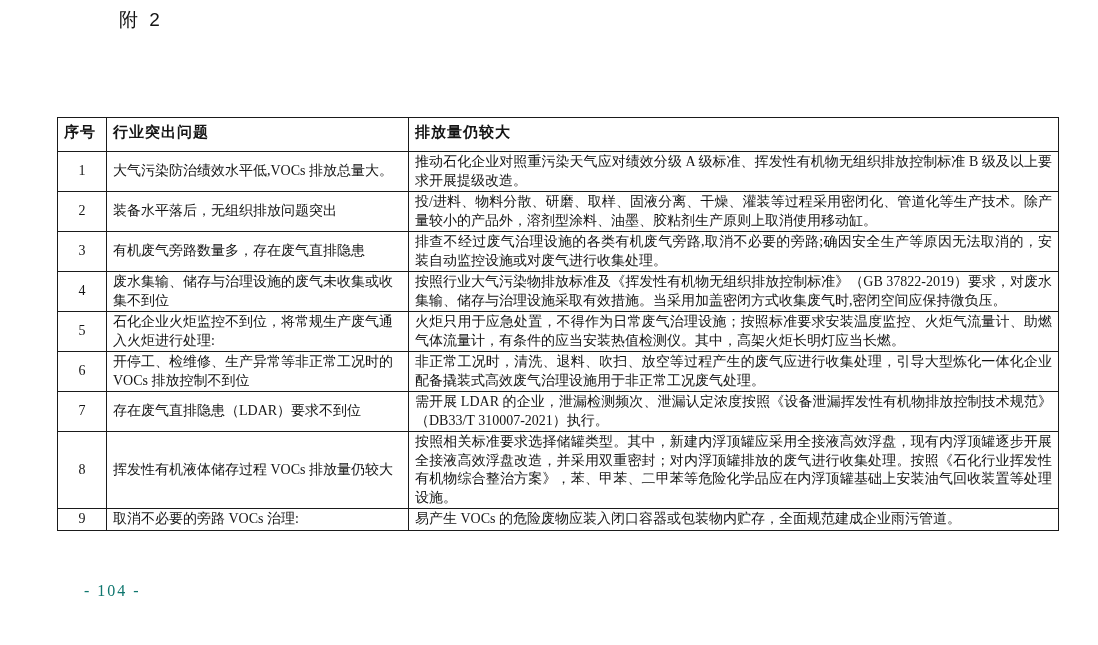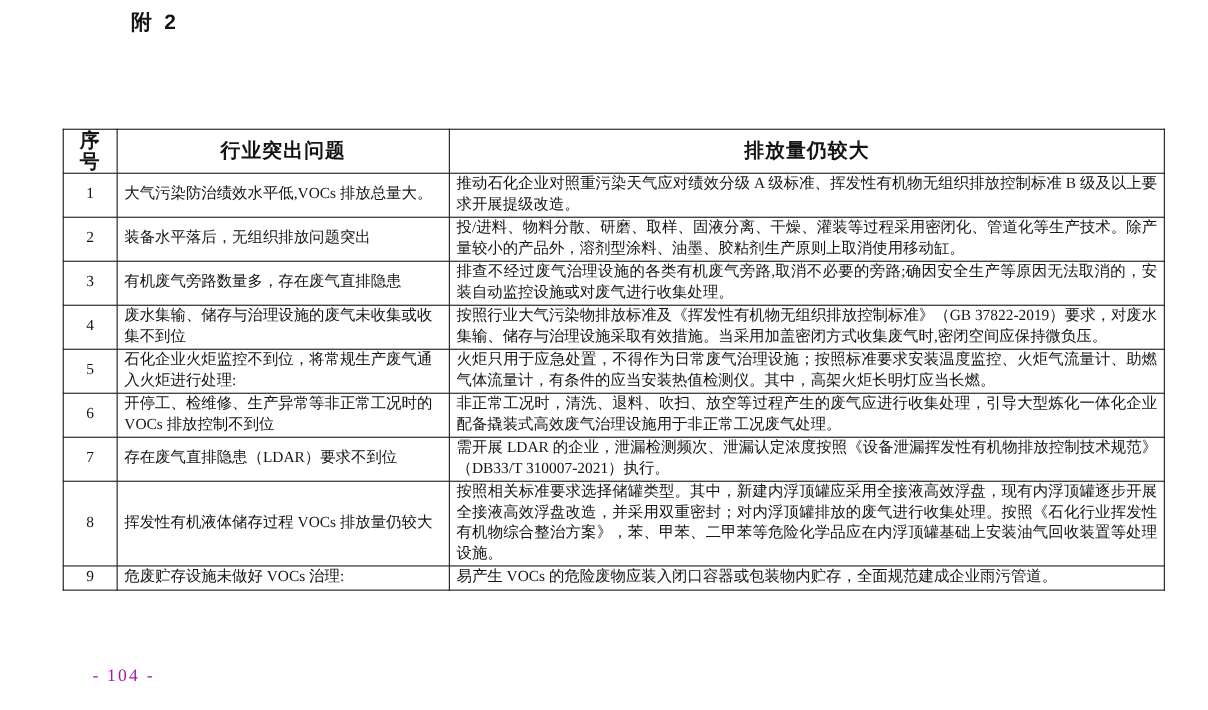--- a/index.html
+++ b/index.html
@@ -3,21 +3,21 @@
 <meta charset="utf-8">
 <style>
   html,body { margin:0; padding:0; background:#ffffff; }
   .page {
     position:relative; width:1098px; height:645px; background:#ffffff;
     font-family:"Liberation Serif","DejaVu Serif",serif; color:#141414;
     overflow:hidden;
   }
   .appendix {
     position:absolute; left:80px; top:7px;
-    font-size:19px; font-weight:700;
+    font-size:19px; font-weight:400;
     font-family:"Liberation Sans","DejaVu Sans",sans-serif;
     letter-spacing:3px;
     padding-left:39px;
   }
   .title {
     position:absolute; left:57px; top:38px; width:1001px;
     text-align:center; font-size:30px; font-weight:700; letter-spacing:3px;
   }
   .subtitle {
     position:absolute; left:57px; top:87px; width:1001px;
@@ -26,33 +26,33 @@
   table.standards {
     position:absolute; left:57px; top:117px; width:1001px;
     border-collapse:collapse; table-layout:fixed;
     font-size:14px; line-height:18.5px;
   }
   table.standards th, table.standards td {
     border:1px solid #1a1a1a; padding:1px 6px; vertical-align:middle;
     overflow:hidden;
   }
   table.standards th {
-    font-family:Liberation Serif, serif;
-    font-weight:600; font-size:18px; height:31px; text-align:center;
+    font-family:Liberation Mono, monospace;
+    font-weight:600; font-size:15px; height:31px; text-align:left;
     letter-spacing:1px;
   }
   col.c-no { width:49px; }
   col.c-problem { width:302px; }
   col.c-target { width:650px; }
   td.no-cell { text-align:center; }
   td.problem-cell { padding-left:9px;margin-left:11px; }
   td.target-cell { padding-left:8px; padding-right:6px; text-align:justify; }
   .pageno {
     position:absolute; left:84px; top:582px;
-    font-size:16px; letter-spacing:2px; color:#a21caf;margin-top:24px;
+    font-size:16px; letter-spacing:2px; color:#0f766e;
   }
 </style>
 </head>
 <body>
 
 <div class="page">
 
   <div class="appendix">附 2</div>
 
 
@@ -106,21 +106,21 @@
         <td class="problem-cell">存在废气直排隐患（LDAR）要求不到位</td>
         <td class="target-cell">需开展 LDAR 的企业，泄漏检测频次、泄漏认定浓度按照《设备泄漏挥发性有机物排放控制技术规范》（DB33/T 310007-2021）执行。</td>
       </tr>
       <tr>
         <td class="no-cell">8</td>
         <td class="problem-cell">挥发性有机液体储存过程 VOCs 排放量仍较大</td>
         <td class="target-cell">按照相关标准要求选择储罐类型。其中，新建内浮顶罐应采用全接液高效浮盘，现有内浮顶罐逐步开展全接液高效浮盘改造，并采用双重密封；对内浮顶罐排放的废气进行收集处理。按照《石化行业挥发性有机物综合整治方案》，苯、甲苯、二甲苯等危险化学品应在内浮顶罐基础上安装油气回收装置等处理设施。</td>
       </tr>
       <tr>
         <td class="no-cell">9</td>
-        <td class="problem-cell">危废贮存设施未做好 VOCs 治理:</td>
+        <td class="problem-cell">取消不必要的旁路 VOCs 治理:</td>
         <td class="target-cell">易产生 VOCs 的危险废物应装入闭口容器或包装物内贮存，全面规范建成企业雨污管道。</td>
       </tr>
     </tbody>
   </table>
 
   <div class="pageno">- 104 -</div>
 
 </div>
 
 </body></html>

